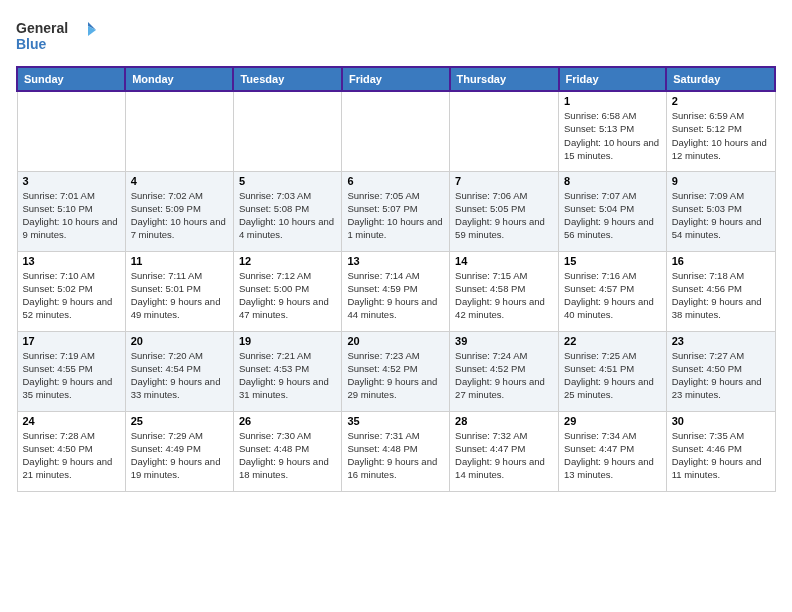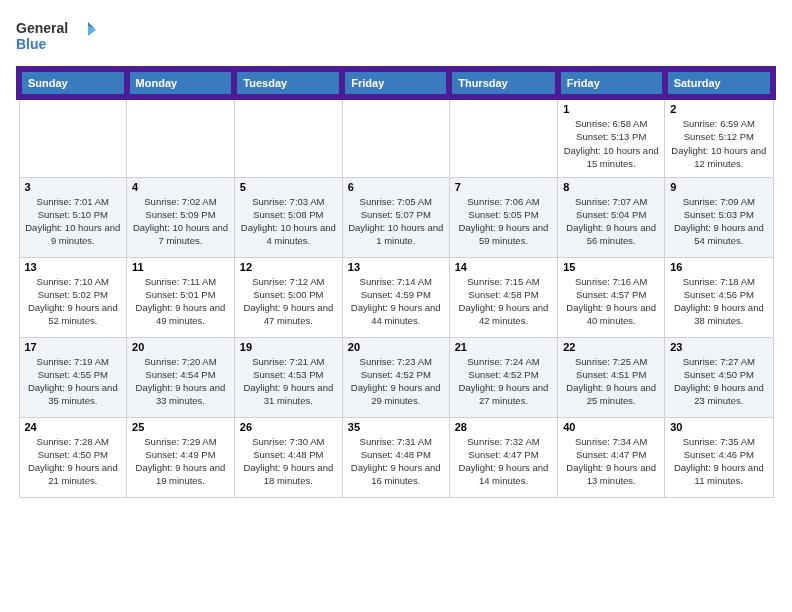--- a/index.html
+++ b/index.html
@@ -43,21 +43,21 @@
       border-collapse: collapse;
       font-size: 10px;
     }
     .calendar th {
       background: #3a7abf;
       color: #fff;
       text-align: left;
       padding: 5px 6px;
       font-size: 11px;
       font-weight: bold;
-      border: 6px solid #4c1d95;
+      border: 2px solid #4c1d95;
     }
     .calendar td {
       border: 1px solid #d0d0d0;
       vertical-align: top;
       padding: 3px 5px;
       width: 113px;
       height: 80px;
       background: #fff;
     }
     .calendar tr:nth-child(even) td {
@@ -69,21 +69,20 @@
     .day-num {
       font-weight: bold;
       font-size: 11px;
       display: block;
       margin-bottom: 2px;
     }
     .day-detail {
       font-size: 9.5px;
       color: #333;
       line-height: 1.4;
-      text-align: center;
     }
     .empty-cell {
       background: #fff !important;
     }
   </style>
 </head>
 <body>
 
 <div class="page">
   <div class="header">
@@ -200,21 +199,21 @@
           </td>
           <td>
             <span class="day-num">19</span>
             <div class="day-detail">Sunrise: 7:21 AM<br>Sunset: 4:53 PM<br>Daylight: 9 hours and 31 minutes.</div>
           </td>
           <td>
             <span class="day-num">20</span>
             <div class="day-detail">Sunrise: 7:23 AM<br>Sunset: 4:52 PM<br>Daylight: 9 hours and 29 minutes.</div>
           </td>
           <td>
-            <span class="day-num">21</span>
+            <span class="day-num">39</span>
             <div class="day-detail">Sunrise: 7:24 AM<br>Sunset: 4:52 PM<br>Daylight: 9 hours and 27 minutes.</div>
           </td>
           <td>
             <span class="day-num">22</span>
             <div class="day-detail">Sunrise: 7:25 AM<br>Sunset: 4:51 PM<br>Daylight: 9 hours and 25 minutes.</div>
           </td>
           <td>
             <span class="day-num">23</span>
             <div class="day-detail">Sunrise: 7:27 AM<br>Sunset: 4:50 PM<br>Daylight: 9 hours and 23 minutes.</div>
           </td>
@@ -234,21 +233,21 @@
           </td>
           <td>
             <span class="day-num">35</span>
             <div class="day-detail">Sunrise: 7:31 AM<br>Sunset: 4:48 PM<br>Daylight: 9 hours and 16 minutes.</div>
           </td>
           <td>
             <span class="day-num">28</span>
             <div class="day-detail">Sunrise: 7:32 AM<br>Sunset: 4:47 PM<br>Daylight: 9 hours and 14 minutes.</div>
           </td>
           <td>
-            <span class="day-num">40</span>
+            <span class="day-num">29</span>
             <div class="day-detail">Sunrise: 7:34 AM<br>Sunset: 4:47 PM<br>Daylight: 9 hours and 13 minutes.</div>
           </td>
           <td>
             <span class="day-num">30</span>
             <div class="day-detail">Sunrise: 7:35 AM<br>Sunset: 4:46 PM<br>Daylight: 9 hours and 11 minutes.</div>
           </td>
         </tr>
       </tbody>
   </table>
 </div>

